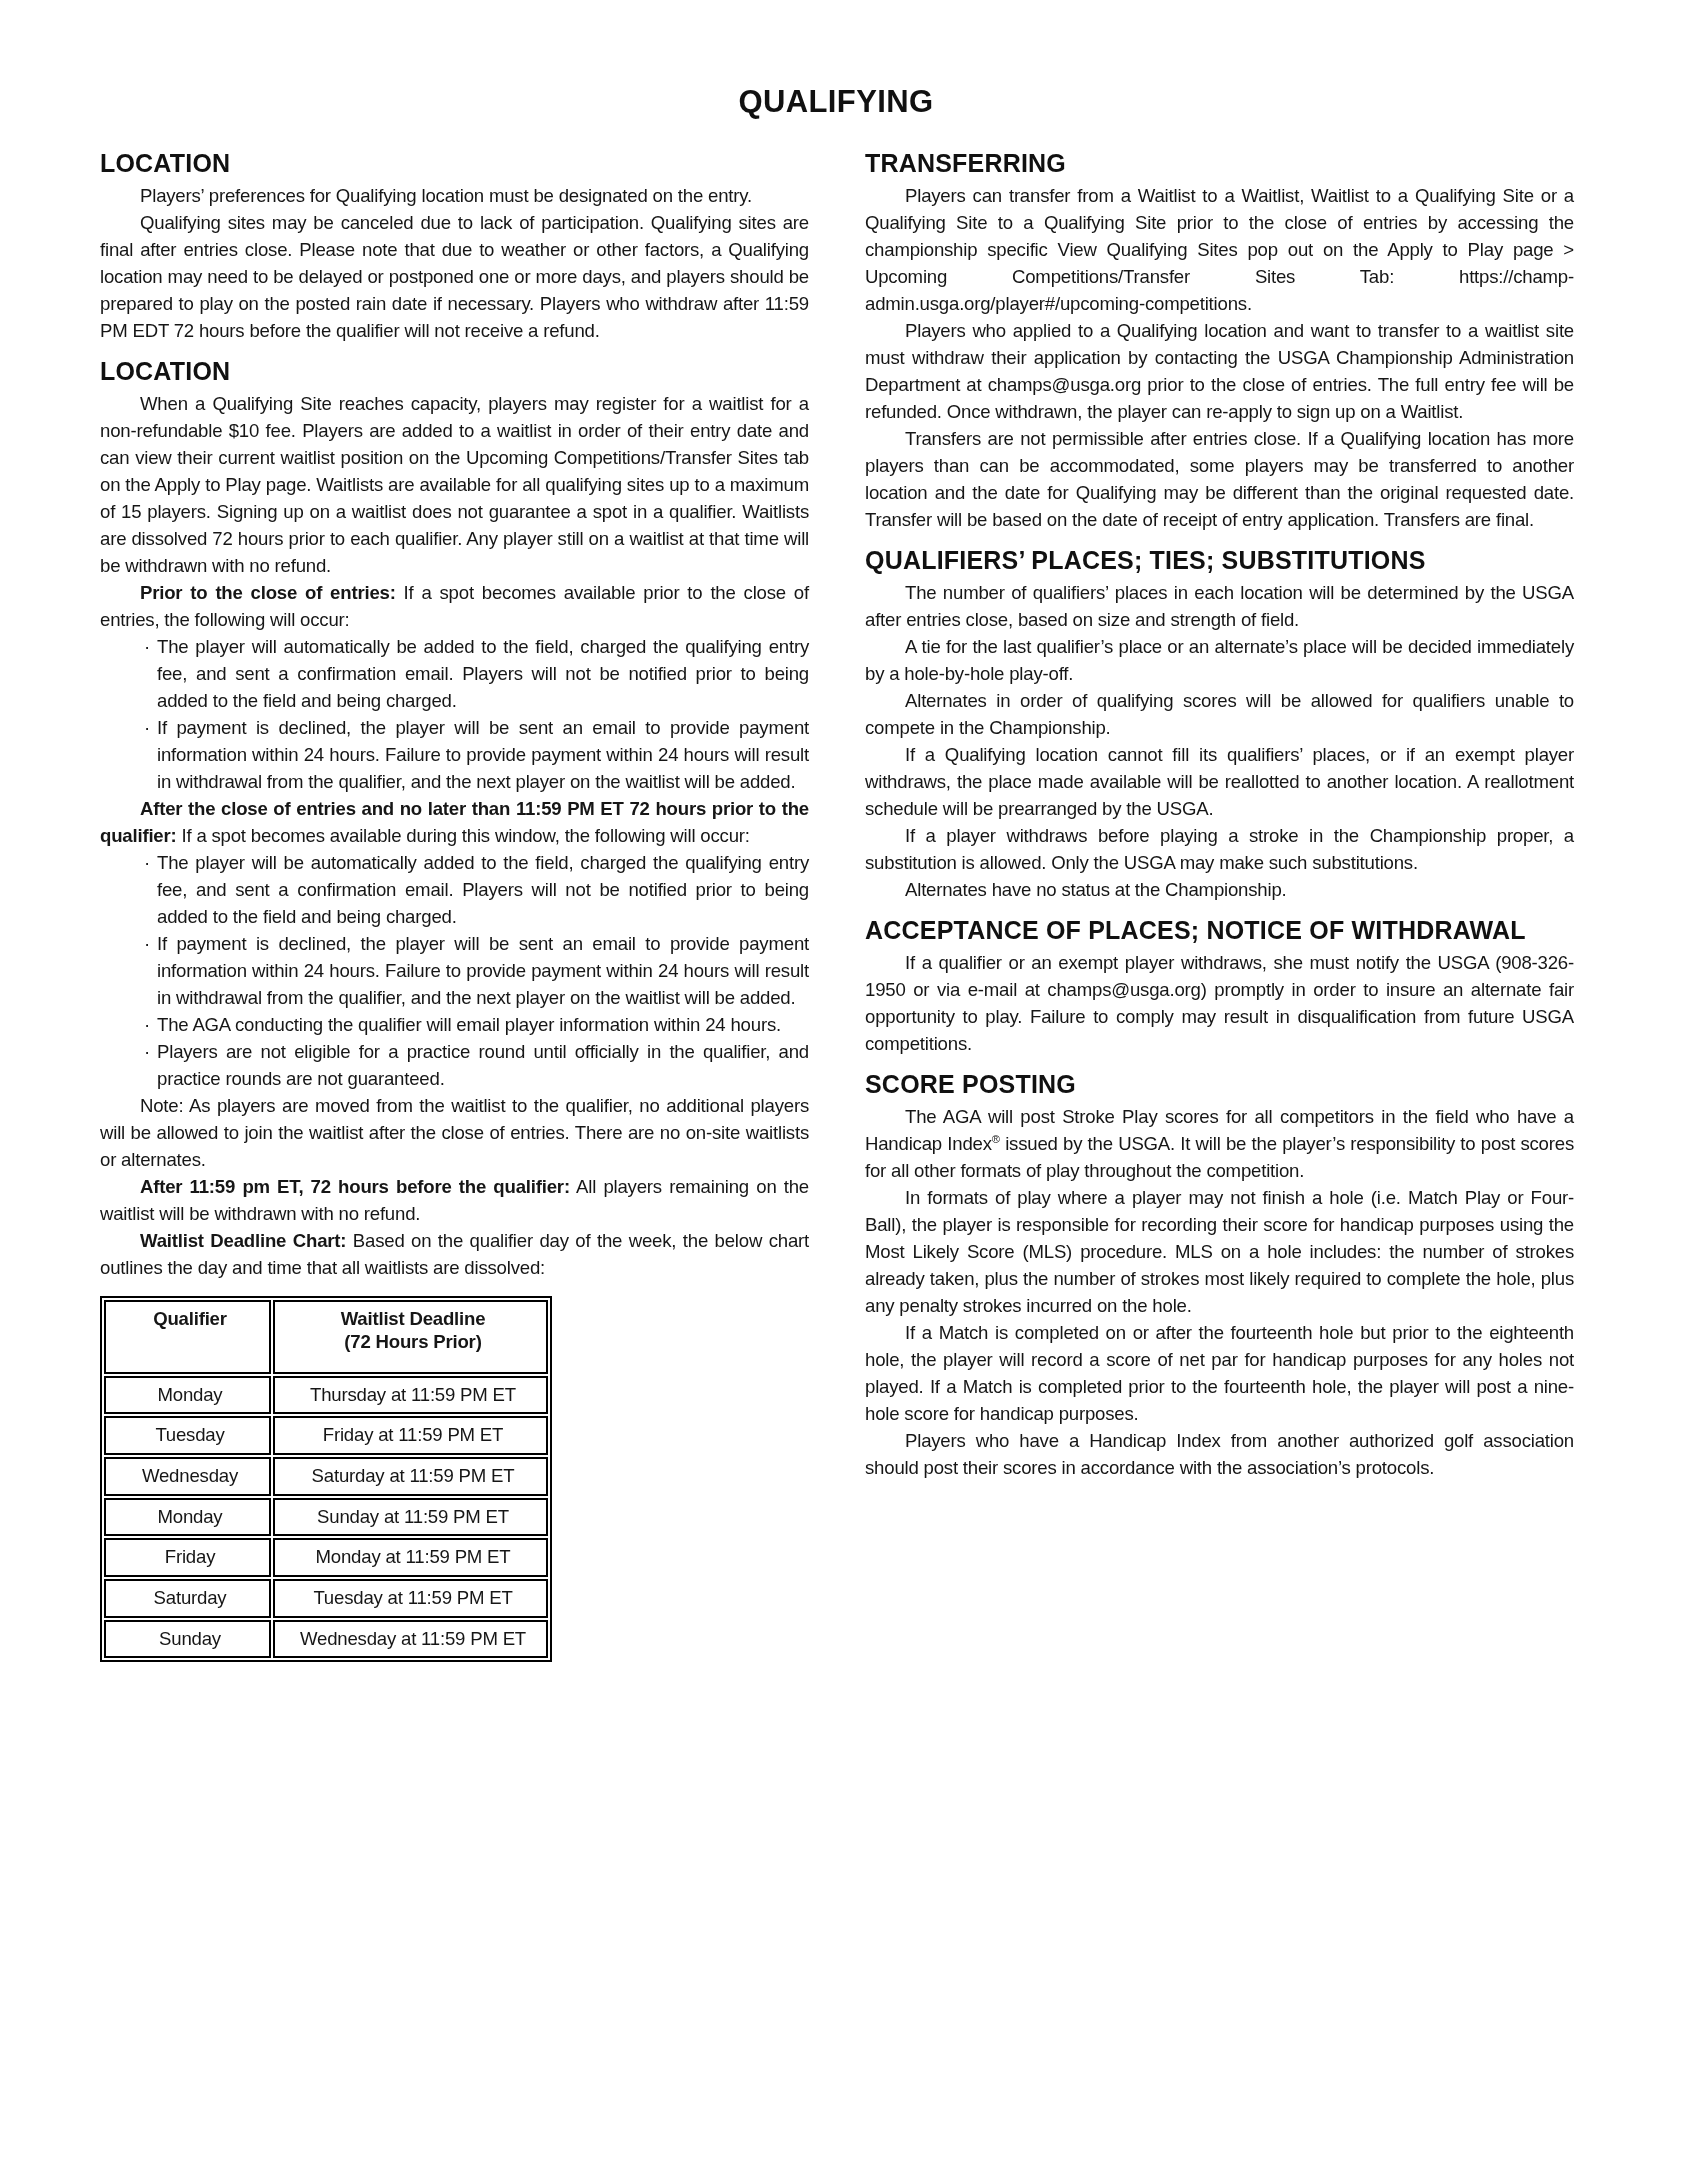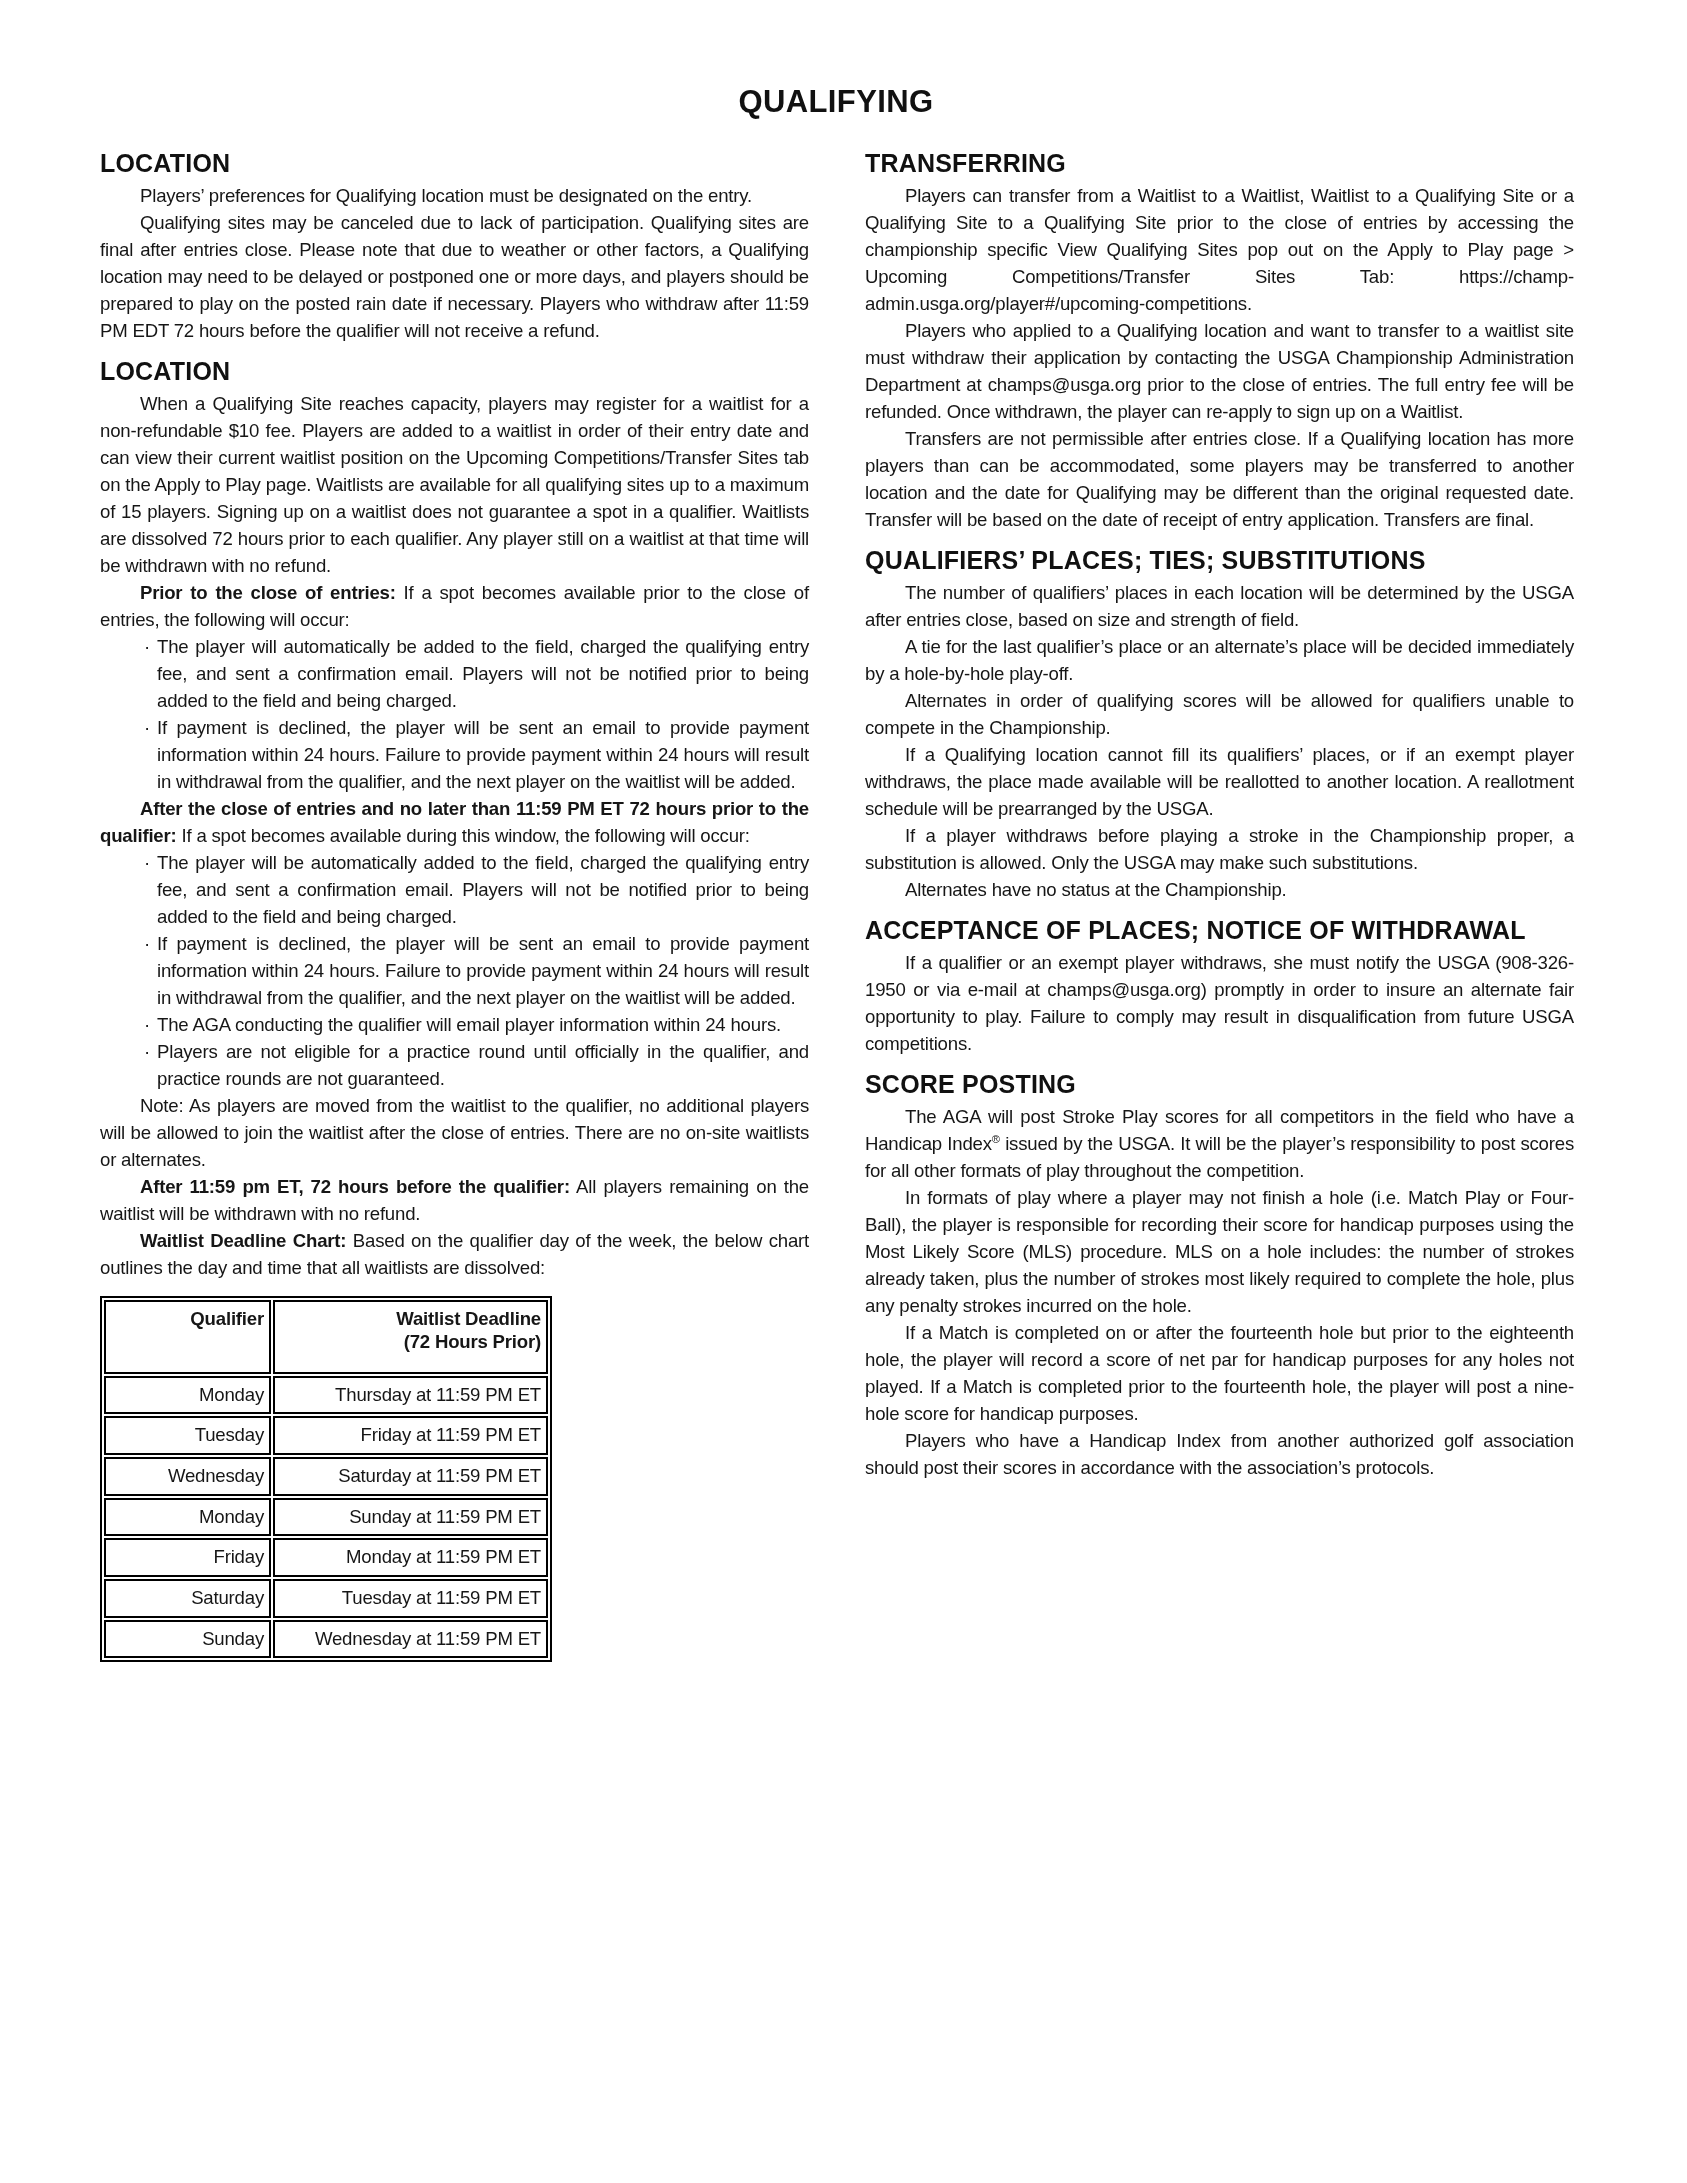--- a/index.html
+++ b/index.html
@@ -72,21 +72,21 @@
     background:#fff;
     margin-top:15px;
     width:435px;
     table-layout:fixed;
   }
   .wtable th,.wtable td{
     border:2.5px solid #000;
     font-size:18.6px;
     line-height:23px;
     letter-spacing:-0.2px;
-    text-align:right;
+    text-align:center;
     vertical-align:top;
     padding:5px 5px 6.7px 10px;
     background:#fff;
   }
   .wtable th{font-weight:bold;padding-bottom:18.6px;}
   .wtable .c0{width:148px;}
   .wtable .c1{width:256px;}
 </style>
 </head>
 <body>

